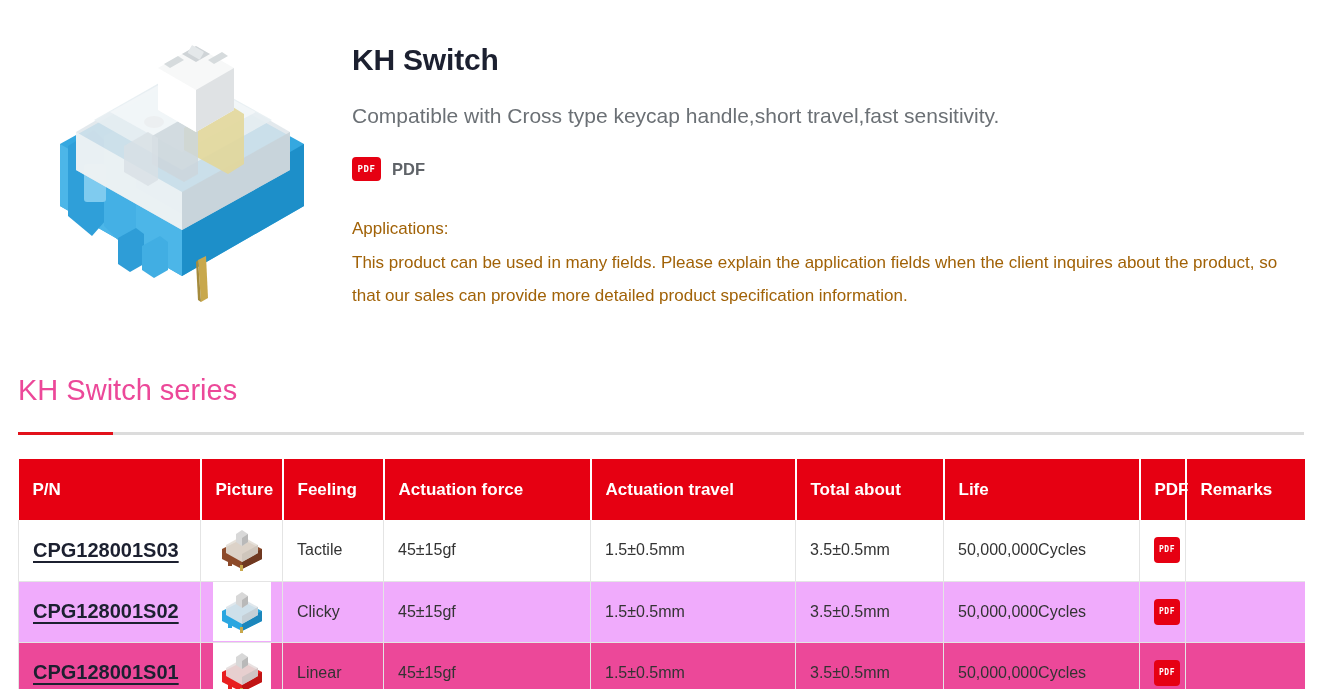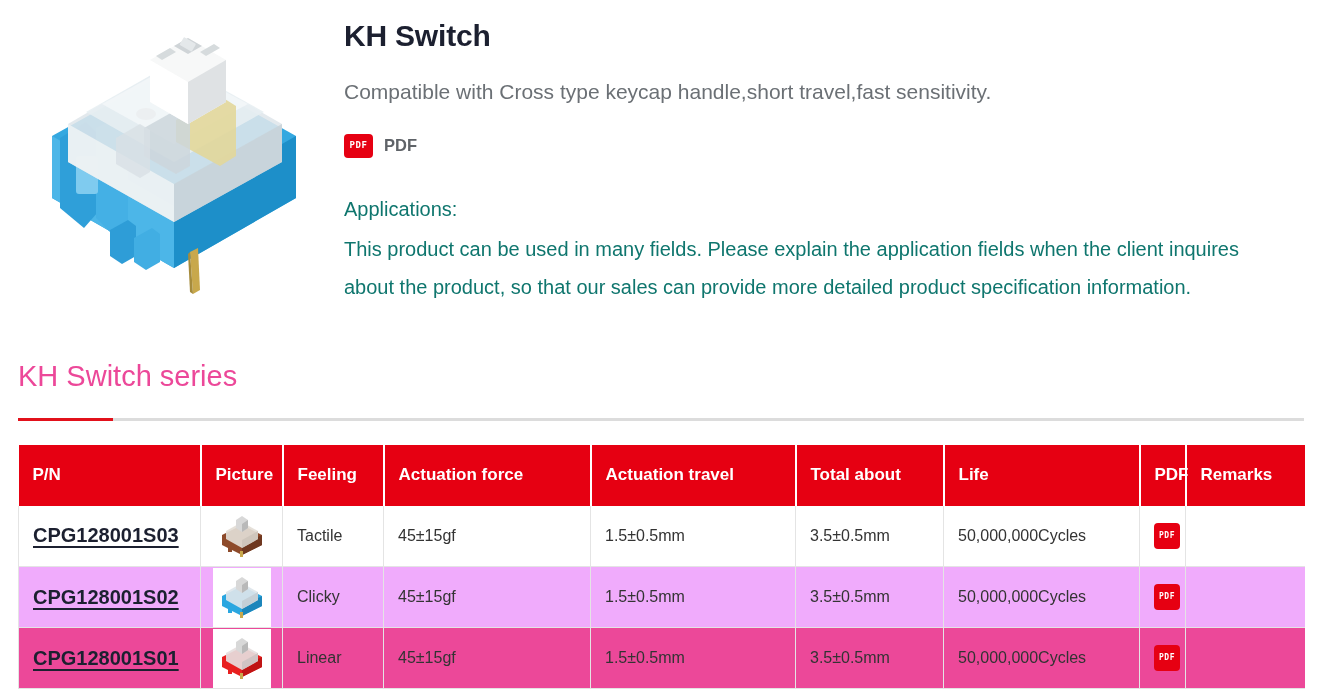--- a/index.html
+++ b/index.html
@@ -9,22 +9,22 @@
     background: #ffffff;
     font-family: "Liberation Sans", sans-serif;
     overflow: hidden;
   }
 
   .page { position: relative; width: 1322px; height: 689px; }
 
   
   .hero {
     display: flex;
-    align-items: flex-start;
-    padding: 4px;
+    align-items: flex-end;
+    padding: 12px;
   }
   .hero-image-wrap {
     width: 340px;
     height: 300px;
     flex: 0 0 340px;
     display: flex;
     align-items: center;
     justify-content: center;
     padding-top: 4px;
   }
@@ -73,21 +73,21 @@
     letter-spacing: 0.6px;
     font-family: "DejaVu Sans Mono", monospace;
     line-height: 1;
   }
   .pdf-label {
     font-size: 16.5px;
     font-weight: bold;
     color: #5f6368;
   }
 
-  .applications-block { font-size: 20px; color: #0f766e; line-height: 1.9; max-width: 940px; }
+  .applications-block { font-size: 17px; color: #a16207; line-height: 1.9; max-width: 940px; }
   .applications-heading { margin-bottom: 2px; }
 
   
   .section {
     margin-top: 50px;
     padding: 0 18px;
   }
   .section-title {
     font-size: 29px;
     font-weight: normal;

